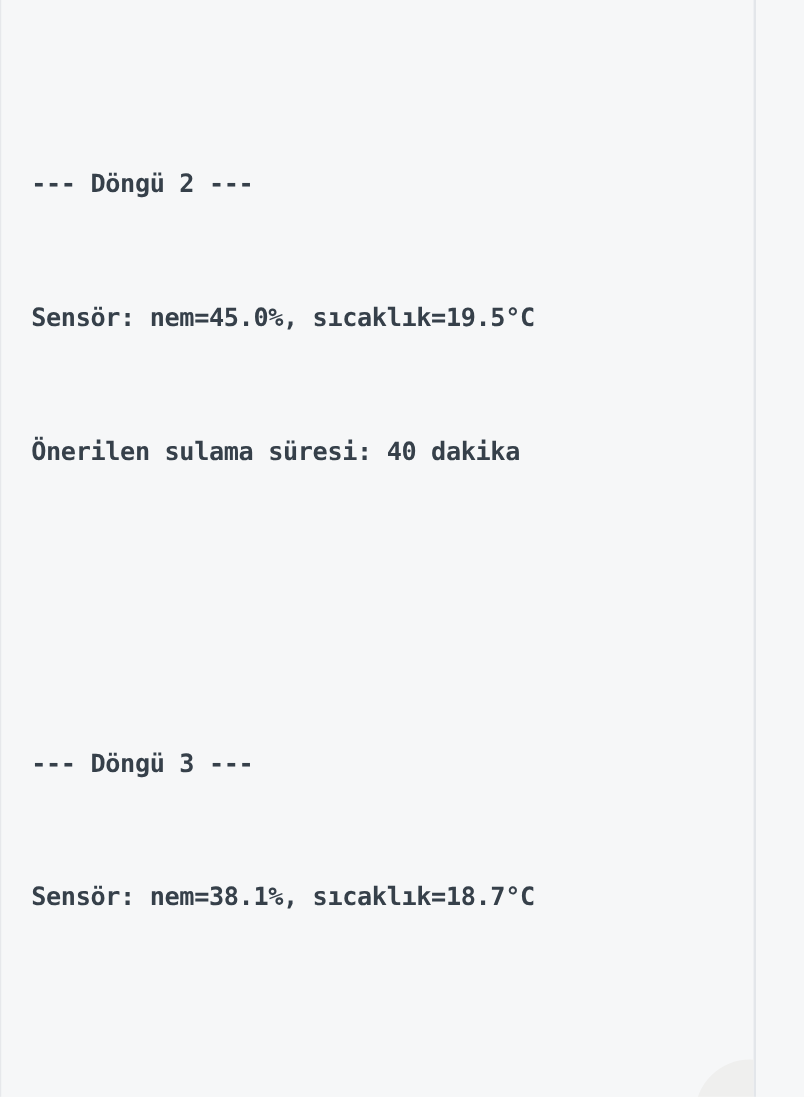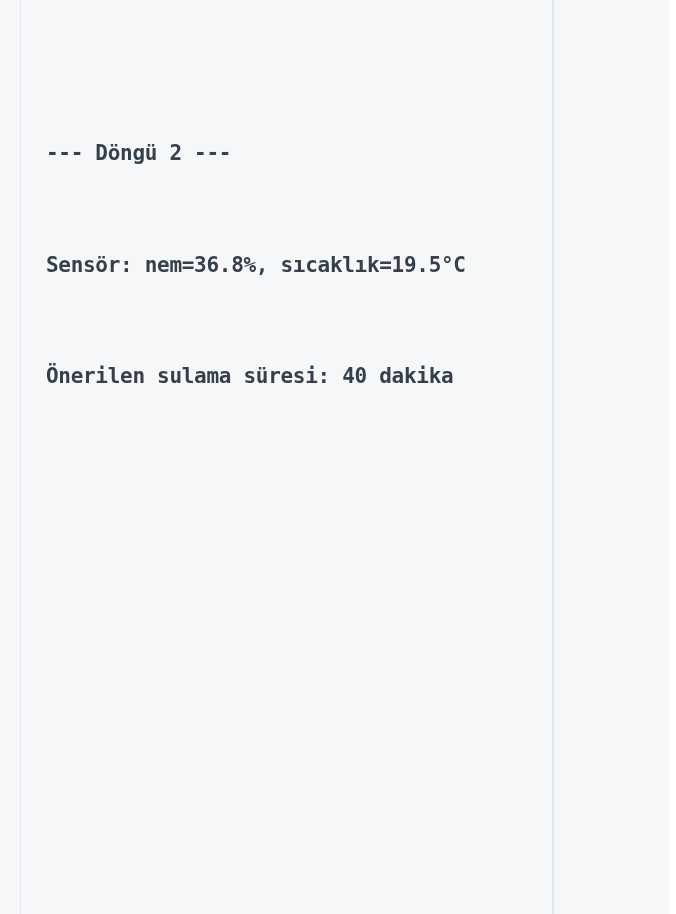--- a/index.html
+++ b/index.html
@@ -7,28 +7,27 @@
       padding: 0;
       width: 676px;
       height: 914px;
       overflow: hidden;
       background: #f6f7f8;
     }
     .panel {
       position: absolute;
       left: 0;
       top: 0;
-      width: 534px;
+      width: 630px;
       height: 914px;
       background: #f6f7f8;
       border-left: 1px solid #e6e8eb;
       border-right: 2px solid #e3e6ea;
       box-sizing: border-box;
       overflow: hidden;
-      margin-left: 20px;
     }
     .outside {
       position: absolute;
       left: 670px;
       top: 0;
       width: 6px;
       height: 914px;
       background: #ffffff;
     }
     .output {
@@ -62,24 +61,26 @@
       background: #efefee;
     }
   </style>
 </head>
 <body>
 
 <div class="panel">
   <div class="output">
 
     <span class="line">--- Döngü 2 ---</span>
-    <span class="line">Sensör: nem=36.8%, sıcaklık=19.5°C</span>
+    <span class="line">Sensör: nem=45.0%, sıcaklık=19.5°C</span>
     <span class="line">Önerilen sulama süresi: 40 dakika</span>
     <span class="blank"></span>
 
+    <span class="line">--- Döngü 3 ---</span>
+    <span class="line">Sensör: nem=38.1%, sıcaklık=18.7°C</span>
     
     
     
 
     
     
     
     
 
     

